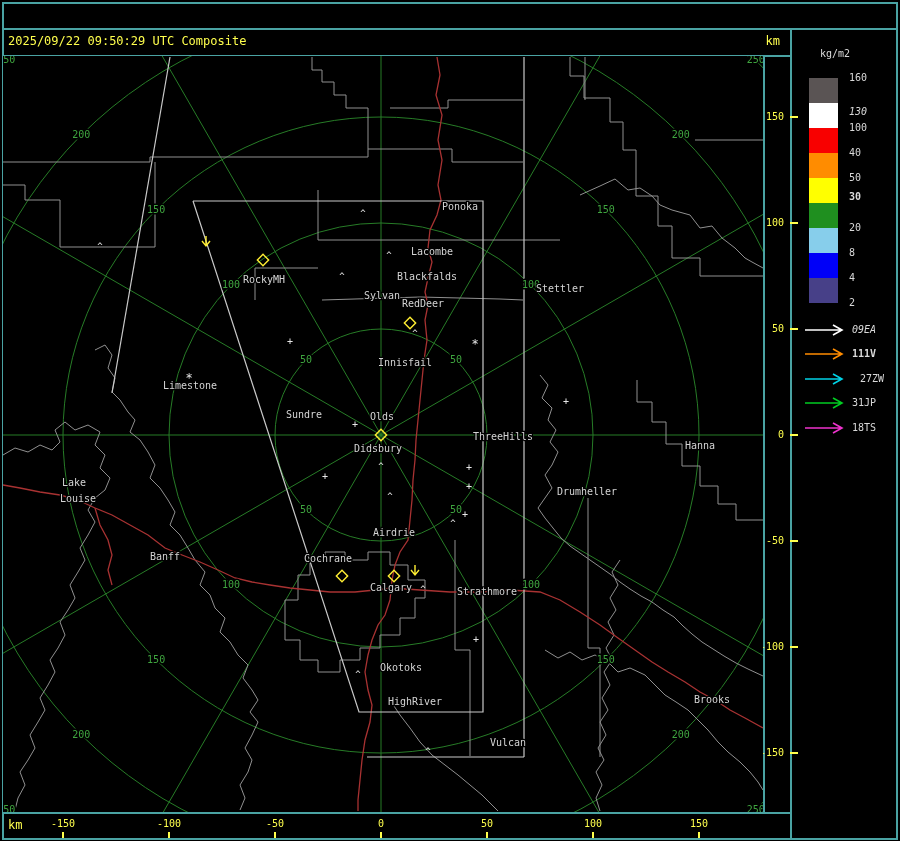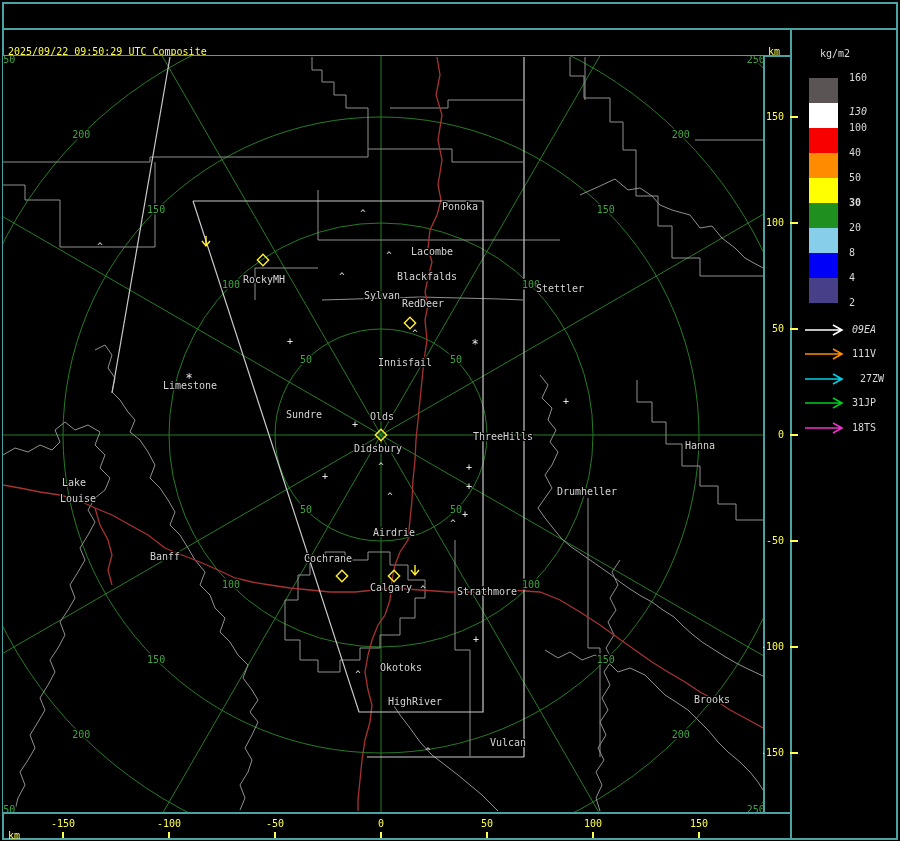--- a/index.html
+++ b/index.html
@@ -2,21 +2,21 @@
 <html><head>
 <meta charset="utf-8">
 <style>
   html,body{margin:0;padding:0;background:#000;}
   .frame{position:relative;width:900px;height:841px;background:#000;overflow:hidden;
          font-family:"DejaVu Sans Mono",monospace;}
   .tline{position:absolute;background:#4aa3a3;}
   .txt{position:absolute;white-space:pre;}
   .title{font-size:13px;color:#d8d8d8;text-align:center;}
   .yellow{color:#ffff4d;}
-  .hdr{font-size:10px;margin-top:12px;}
+  .hdr{font-size:12px;}
   .legendlbl{position:absolute;font-size:10px;color:#d9d9d9;white-space:pre;}
   .axislbl{position:absolute;font-size:10px;color:#ffff4d;white-space:pre;}
   .tick{position:absolute;background:#ffff4d;}
   .lblock{position:absolute;}
   svg{display:block;}
 </style>
 </head>
 <body>
 
 <div class="frame">
@@ -194,39 +194,39 @@
       <div class="lblock" style="left: 809px; top: 178px; width: 29px; height: 25px; background: rgb(255, 255, 0);"></div>
       <div class="lblock" style="left: 809px; top: 203px; width: 29px; height: 25px; background: rgb(31, 143, 31);"></div>
       <div class="lblock" style="left: 809px; top: 228px; width: 29px; height: 25px; background: rgb(135, 206, 235);"></div>
       <div class="lblock" style="left: 809px; top: 253px; width: 29px; height: 25px; background: rgb(0, 0, 248);"></div>
       <div class="lblock" style="left: 809px; top: 278px; width: 29px; height: 25px; background: rgb(71, 64, 136);"></div>
       <div class="legendlbl" style="left: 849px; top: 72px; width: 34px;">160</div>
       <div class="legendlbl" style="left: 849px; top: 106px; width: 34px; font-style: italic;">130</div>
       <div class="legendlbl" style="left: 849px; top: 122px; width: 34px;">100</div>
       <div class="legendlbl" style="left: 849px; top: 147px; width: 34px;">40</div>
       <div class="legendlbl" style="left: 849px; top: 172px; width: 34px;">50</div>
-      <div class="legendlbl" style="left: 849px; top: 197px; width: 34px; font-weight: bold;">30</div>
+      <div class="legendlbl" style="left: 849px; top: 191px; width: 34px; font-weight: bold;">30</div>
       <div class="legendlbl" style="left: 849px; top: 222px; width: 34px;">20</div>
       <div class="legendlbl" style="left: 849px; top: 247px; width: 34px;">8</div>
       <div class="legendlbl" style="left: 849px; top: 272px; width: 34px;">4</div>
       <div class="legendlbl" style="left: 849px; top: 297px; width: 34px;">2</div>
     </div>
   <div id="legend-tracks">
       <div class="" style="position: absolute; left: 803px; top: 323px; width: 44px; height: 14px;">
         <svg width="44" height="14">
           <path d="M2 7 L38 7 M30 2 L39 7 L30 12" fill="none" stroke="#ffffff" stroke-width="1.6"></path>
         </svg>
       </div>
       <div class="legendlbl" style="left: 852px; top: 324px; width: 40px; font-style: italic;">09EA</div>
       <div class="" style="position: absolute; left: 803px; top: 347px; width: 44px; height: 14px;">
         <svg width="44" height="14">
           <path d="M2 7 L38 7 M30 2 L39 7 L30 12" fill="none" stroke="#ff8c00" stroke-width="1.6"></path>
         </svg>
       </div>
-      <div class="legendlbl" style="left: 852px; top: 348px; width: 40px;">111V</div>
+      <div class="legendlbl" style="left: 852px; top: 348px; width: 40px; font-weight: bold;">111V</div>
       <div class="" style="position: absolute; left: 803px; top: 372px; width: 44px; height: 14px;">
         <svg width="44" height="14">
           <path d="M2 7 L38 7 M30 2 L39 7 L30 12" fill="none" stroke="#00d2e6" stroke-width="1.6"></path>
         </svg>
       </div>
       <div class="legendlbl" style="left: 852px; top: 373px; width: 40px; text-align: center;">27ZW</div>
       <div class="" style="position: absolute; left: 803px; top: 396px; width: 44px; height: 14px;">
         <svg width="44" height="14">
           <path d="M2 7 L38 7 M30 2 L39 7 L30 12" fill="none" stroke="#00cc22" stroke-width="1.6"></path>
         </svg>

